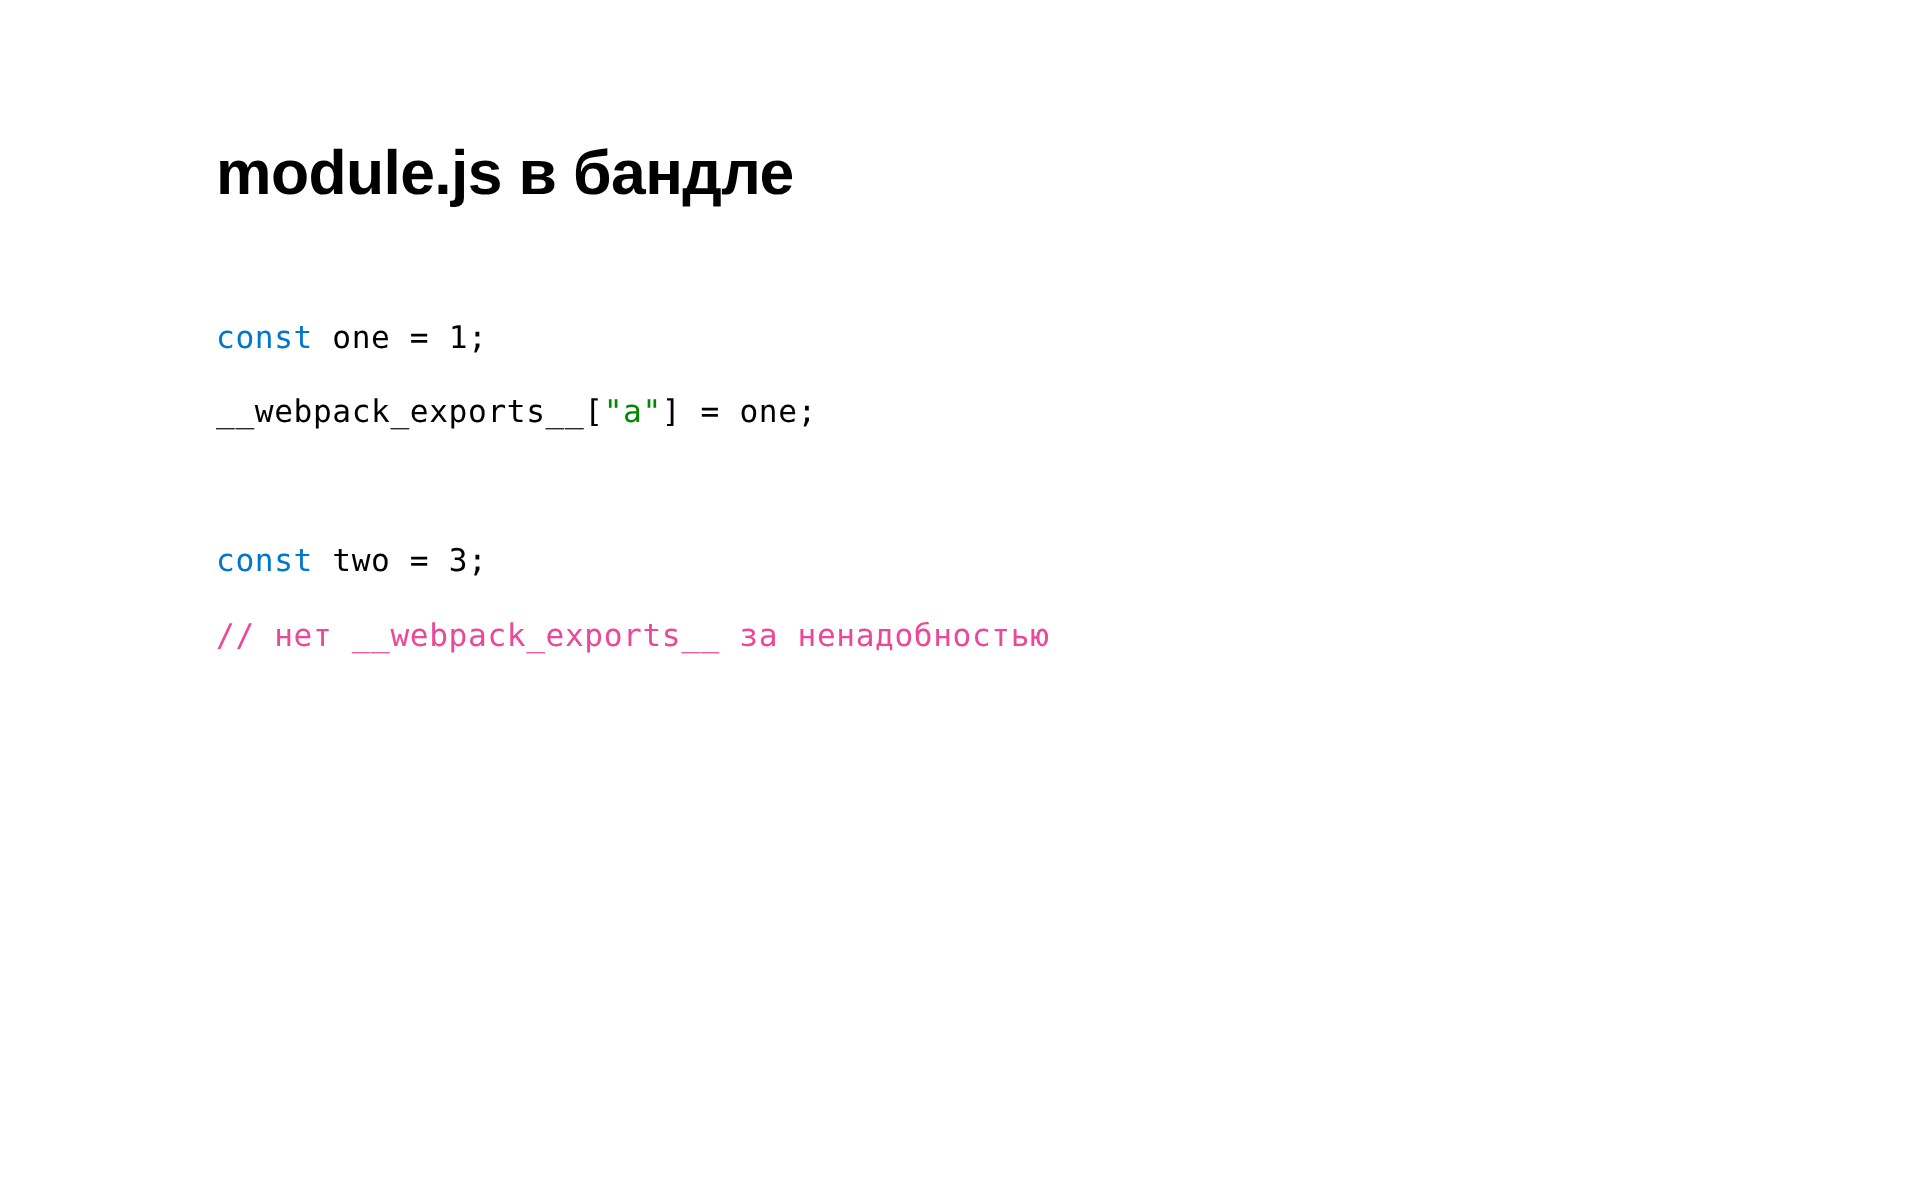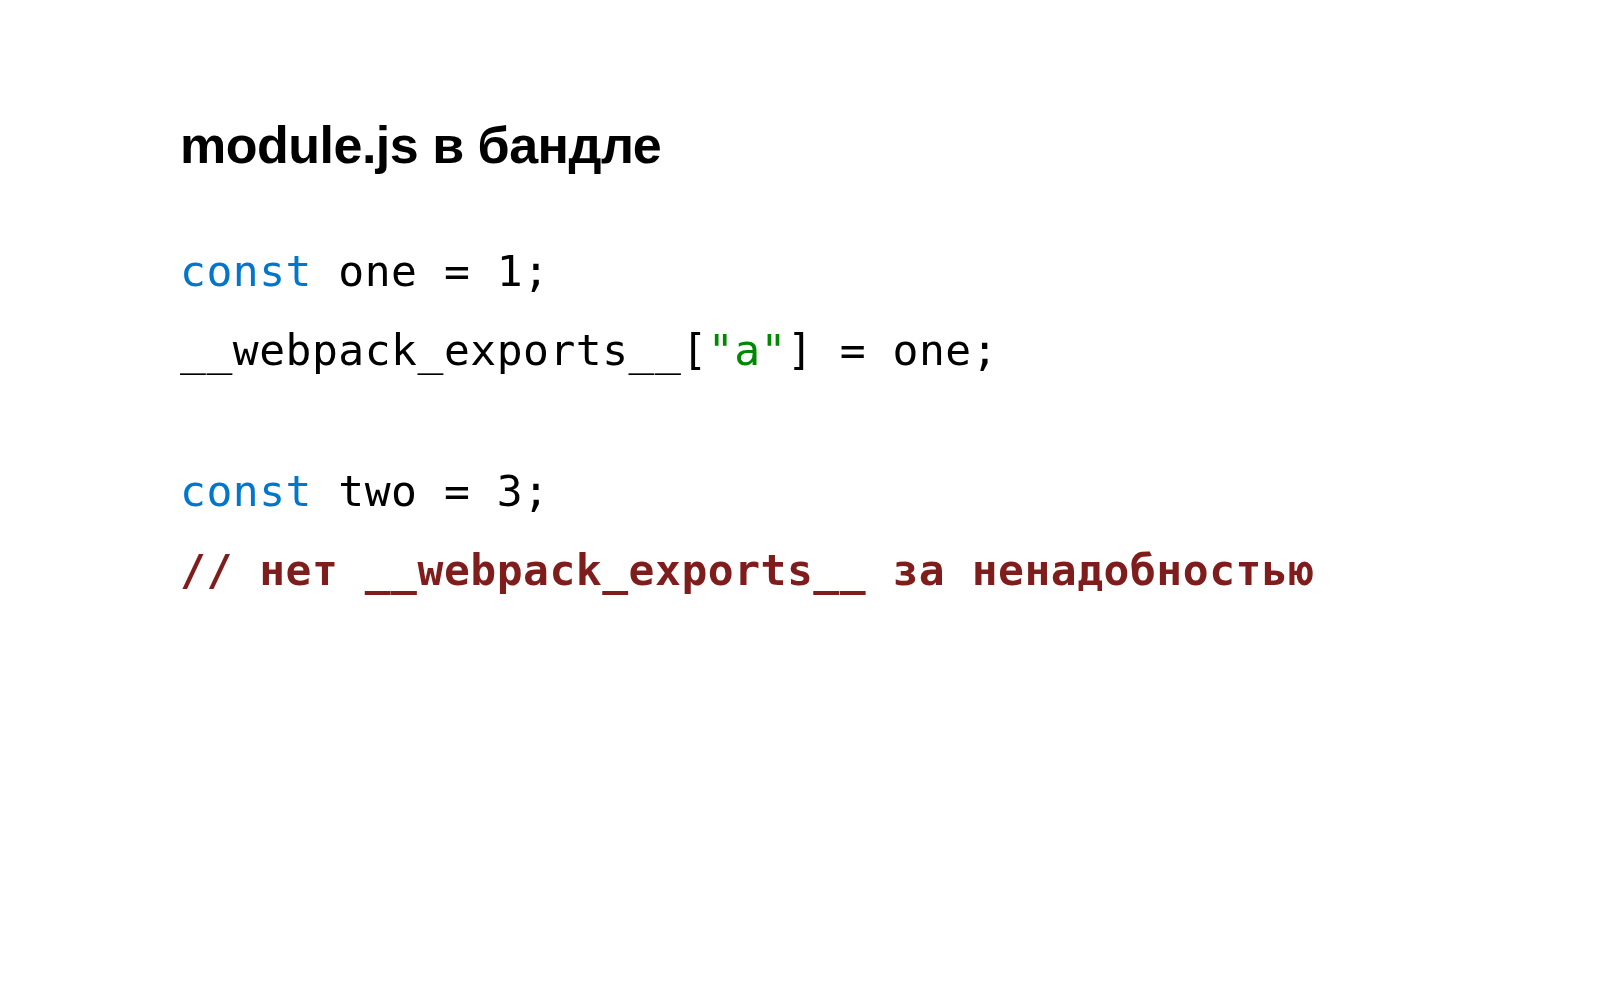--- a/index.html
+++ b/index.html
@@ -15,46 +15,45 @@
       position: relative;
       overflow: hidden;
     }
     .slide {
       padding: 115px 180px;
     }
     .title {
       font-size: 52px;
       font-weight: 700;
       color: #000000;
-      margin-bottom: 75px;
+      margin-bottom: 94px;
       letter-spacing: -0.5px;
     }
     .code-block {
       font-family: "SF Mono", "Monaco", "Menlo", "Consolas", "DejaVu Sans Mono", monospace;
-      font-size: 43px;
+      font-size: 26px;
       line-height: 1.0;
       color: #000000;
       letter-spacing: 0.5px;
     }
     .code-line {
       margin-bottom: 36px;
       white-space: pre;
     }
     .code-gap {
       height: 62px;
     }
     .keyword {
       color: #0077cc;
     }
     .string {
       color: #008800;
     }
     .comment {
-      color: #7f1d1d;
-      font-weight: bold;
+      color: #ec4899;
     }
   </style>
 </head>
 <body>
 
 <div class="slide">
   <h1 class="title">module.js в бандле</h1>
 
   <div class="code-block">
     <div class="code-line"><span class="keyword">const</span><span> one = 1;</span></div>

